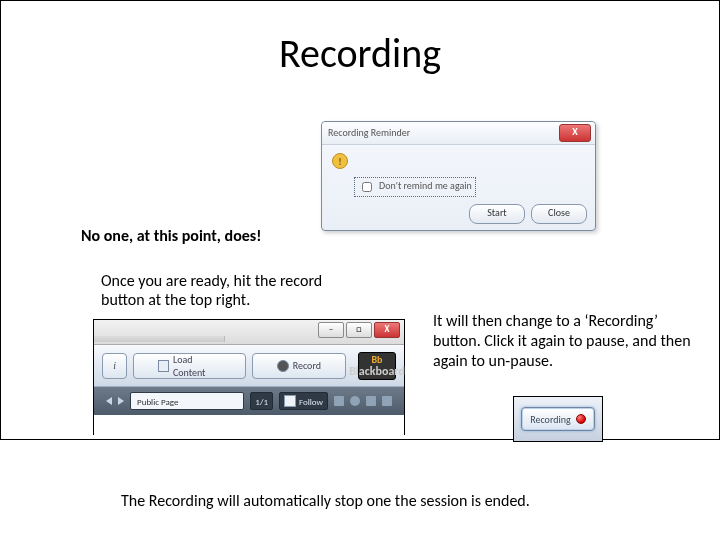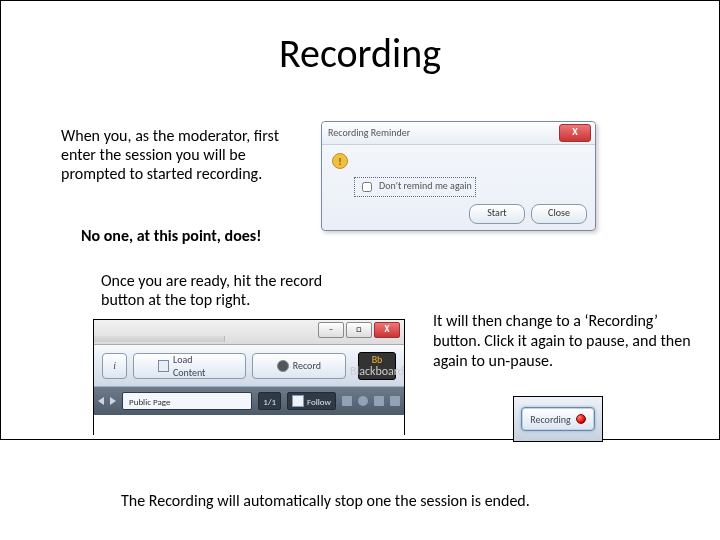--- a/index.html
+++ b/index.html
@@ -242,34 +242,34 @@
     background: #e8eef6;
   }
   .tb-logo {
     width: 36px;
     height: 26px;
     background: #333;
     border: 1px solid #000;
     border-radius: 3px;
     color: #f0b030;
     font-size: 10px;
-    font-weight: normal;
+    font-weight: bold;
     display: flex;
     flex-direction: column;
     align-items: center;
     justify-content: center;
     line-height: 1;
   }
   .tb-logo small { font-size: 12px; color: #ccc; }
   .tb-row2 {
     height: 28px;
     background: linear-gradient(#6d7b8b, #4c5a6a);
     display: flex;
     align-items: center;
-    padding: 0 4px;
+    padding: 0 12px;
     gap: 6px;
     color: #e8eef4;
     font-size: 9px;
     box-sizing: border-box;
   }
   .nav-tri {
     width: 0; height: 0;
     border-top: 4px solid transparent;
     border-bottom: 4px solid transparent;
   }
@@ -347,21 +347,20 @@
     border: 1px solid #8a0000;
   }
 </style>
 </head>
 <body>
 
 <div class="slide">
 
   <div class="title">Recording</div>
 
-  <div class="intro">When you, as the moderator, first enter the session you will be prompted to started recording.</div>
 
   <div class="bold-note">No one, at this point, does!</div>
 
   <div class="dialog">
     <div class="dialog-titlebar">
       <span>Recording Reminder</span>
       <div class="dialog-close">X</div>
     </div>
     <div class="dialog-body">
       <div class="dialog-msg">

